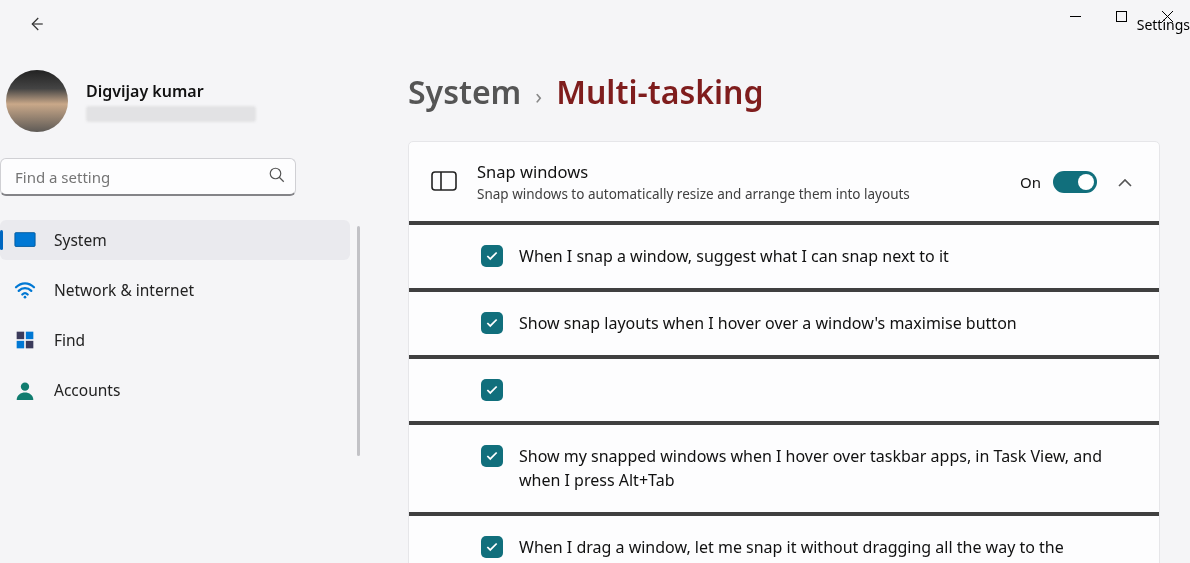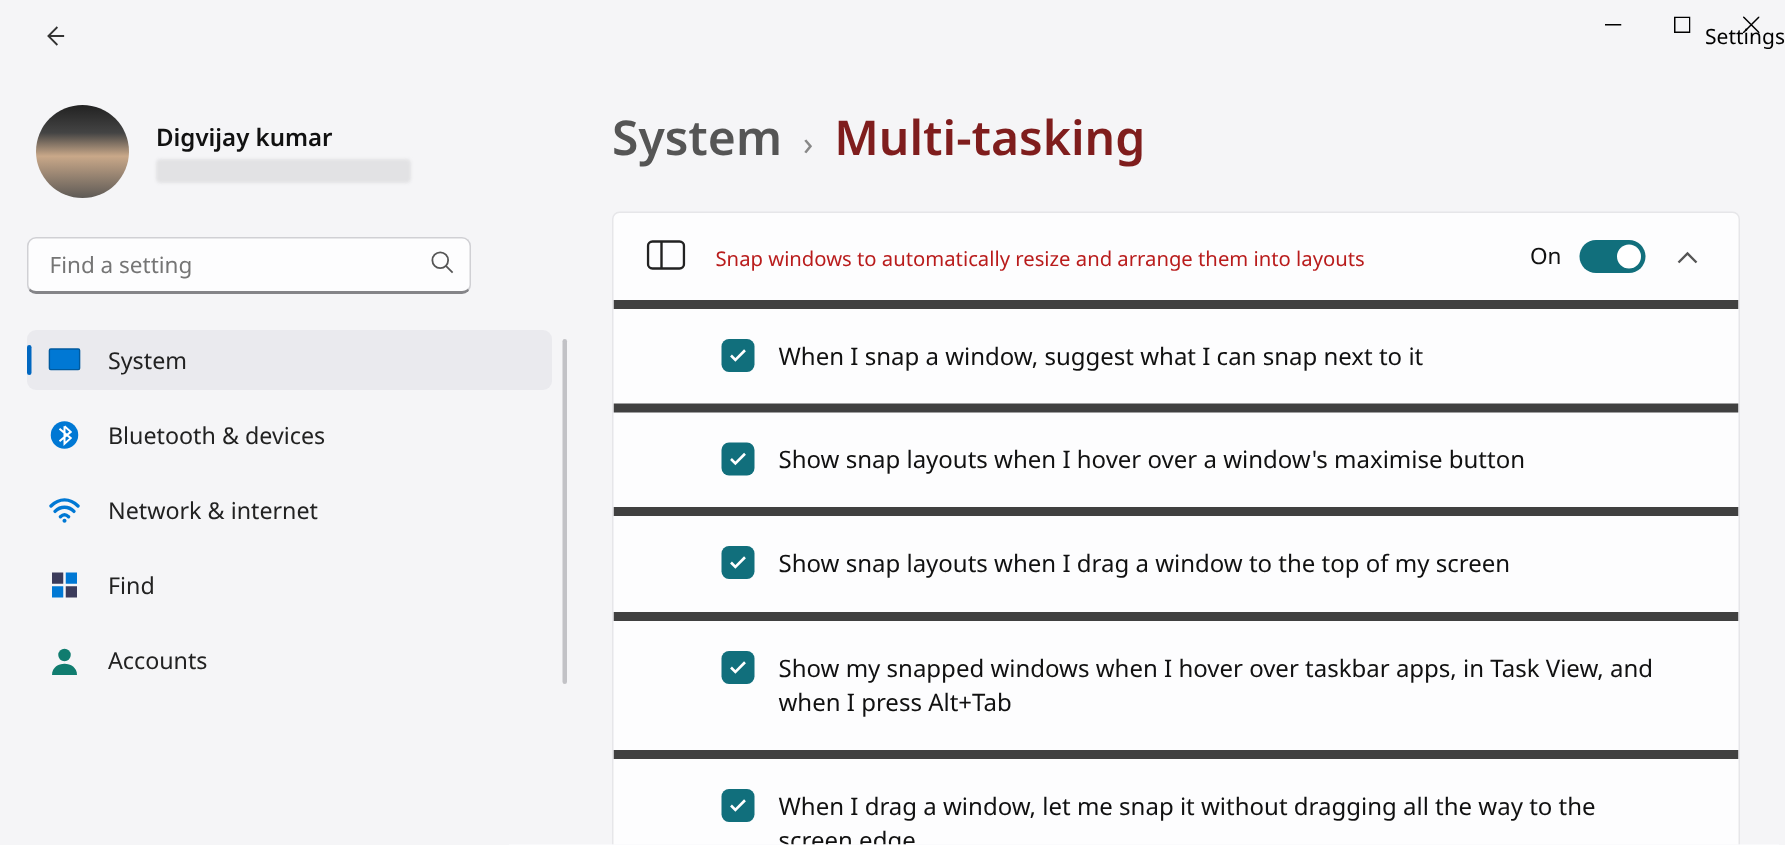--- a/index.html
+++ b/index.html
@@ -4,21 +4,21 @@
 <style>
   * { box-sizing: border-box; margin: 0; padding: 0; font-family: "Segoe UI", -apple-system, system-ui, sans-serif; }
   body { width: 1190px; height: 563px; background: #f5f5f7; overflow: hidden; position: relative; }
 
   .titlebar { position: absolute; top: 0; left: 0; right: 0; height: 48px; display: flex; align-items: center; justify-content: space-between; }
   .back-btn { width: 40px; height: 40px; margin-left: 16px; display: flex; align-items: center; justify-content: center; cursor: pointer; border-radius: 4px;}
   .app-title { font-size: 14px; margin-left: 8px; color: #000; }
   .win-controls { position: absolute; right: 0; top: 0; display: flex; }
   .win-btn { width: 46px; height: 32px; display: flex; align-items: center; justify-content: center; cursor: pointer; }
 
-  .sidebar { position: absolute; top: 70px; left: 0; width: 380px; bottom: 0; padding-left: 18px; }
+  .sidebar { position: absolute; top: 70px; left: 0; width: 380px; bottom: 0; }
   .profile { display: flex; align-items: center; margin-bottom: 26px; margin-left: 6px; }
   .avatar { width: 62px; height: 62px; border-radius: 50%; background: linear-gradient(180deg,#222 0%, #444 30%, #c9a889 55%, #5e5a56 100%); margin-right: 18px; }
   .profile-name { font-size: 16px; font-weight: 600; color: #111; }
   .profile-sub { width: 170px; height: 16px; background: #e2e2e4; border-radius: 3px; margin-top: 4px; filter: blur(1px); }
 
   .search-wrap { position: relative; width: 296px; margin-bottom: 24px; }
   .search-input { width: 100%; height: 38px; border: 1px solid #d0d0d4; border-bottom: 2px solid #848488; border-radius: 6px; background: #fdfdfe; padding: 0 40px 0 14px; font-size: 15px; outline: none; }
   .search-icon-wrap { position: absolute; right: 10px; top: 8px; }
 
   .nav { width: 350px; position: relative; }
@@ -32,27 +32,27 @@
   .breadcrumb { display: flex; align-items: baseline; font-size: 32px; color: #555; margin-bottom: 28px; }
   .bc-parent { font-weight: 600; color: #555; cursor: pointer; }
   .bc-sep { margin: 0 14px; font-size: 22px; color: #888; }
   .bc-current { font-weight: 600; color: #7f1d1d; }
 
   .panel { background: #fdfdfe; border: 1px solid #e6e6e9; border-radius: 5px; overflow: hidden; }
   .panel-header { display: flex; align-items: center; padding: 18px 22px; }
   .panel-icon { width: 26px; height: 22px; margin-right: 20px; }
   .panel-text { flex: 1; }
   .panel-title { font-size: 16.5px; color: #111; }
-  .panel-desc { font-size: 13.5px; color: #b91c1c; margin-top: 2px; }
+  .panel-desc { font-size: 13.5px; color: #404040; margin-top: 2px; }
   .toggle-label { font-size: 15px; color: #111; margin-right: 12px; }
   .toggle { width: 44px; height: 22px; background: #116f7c; border-radius: 11px; position: relative; cursor: pointer; }
   .toggle::after { content: ""; position: absolute; right: 3px; top: 3px; width: 16px; height: 16px; background: #fff; border-radius: 50%; }
   .chevron { margin-left: 20px; width: 20px; cursor: pointer; color: #555;}
 
-  .option-row { display: flex; align-items: flex-start; padding: 20px 22px 20px 72px; border-top: 6px solid #404040; }
+  .option-row { display: flex; align-items: flex-start; padding: 20px 22px 20px 72px; border-top: 4px solid #404040; }
   .checkbox { width: 22px; height: 22px; background: #116f7c; border-radius: 5px; margin-right: 16px; flex-shrink: 0; display: flex; align-items: center; justify-content: center; }
   .option-label { font-size: 16px; color: #111; line-height: 1.45; padding-top: 0px; max-width: 590px; }
 </style>
 </head>
 <body>
 
 <div class="titlebar">
   <div class="back-btn">
     <svg width="18" height="18" viewBox="0 0 24 24" fill="none" stroke="#333" stroke-width="1.6">
         <path d="M15 4l-8 8 8 8"></path>
@@ -104,29 +104,20 @@
     <div class="nav-item active">
       <span class="nav-icon">
           <svg width="22" height="18" viewBox="0 0 24 18">
             <rect x="1" y="1" width="22" height="15" rx="1" fill="#0078d4"></rect>
             <rect x="1" y="1" width="22" height="15" rx="1" fill="none" stroke="#005a9e"></rect>
           </svg>
         </span>
       <span>System</span>
     </div>
 
-    <div class="nav-item">
-      <span class="nav-icon">
-          <svg width="20" height="20" viewBox="0 0 24 24">
-            <circle cx="12" cy="12" r="11" fill="#0078d4"></circle>
-            <path d="M12 5v14l5-4.5L8 7m0 10l9-7.5L12 5" fill="none" stroke="#fff" stroke-width="1.6"></path>
-          </svg>
-        </span>
-      <span>Bluetooth &amp; devices</span>
-    </div>
 
     <div class="nav-item">
       <span class="nav-icon">
           <svg width="22" height="18" viewBox="0 0 24 20">
             <path d="M2 7c6-6 14-6 20 0M5 11c4-4 10-4 14 0M9 15c2-2 4-2 6 0" fill="none" stroke="#0078d4" stroke-width="2.5" stroke-linecap="round"></path>
             <circle cx="12" cy="18" r="1.5" fill="#0078d4"></circle>
           </svg>
         </span>
       <span>Network &amp; internet</span>
     </div>
@@ -166,20 +157,21 @@
 
   <div class="panel">
     <div class="panel-header">
       <div class="panel-icon">
         <svg width="26" height="20" viewBox="0 0 26 20" fill="none" stroke="#222" stroke-width="1.6">
             <rect x="1" y="1" width="24" height="18" rx="3"></rect>
             <path d="M10 1v18"></path>
           </svg>
       </div>
       <div class="panel-text">
+        <div class="panel-title">Snap windows</div>
         <div class="panel-desc">Snap windows to automatically resize and arrange them into layouts</div>
       </div>
       <span class="toggle-label">On</span>
       <div class="toggle"></div>
       <div class="chevron">
         <svg width="16" height="10" viewBox="0 0 16 10" fill="none" stroke="#555" stroke-width="1.6">
             <path d="M2 8l6-6 6 6"></path>
           </svg>
       </div>
     </div>
@@ -199,21 +191,20 @@
           </svg>
         </div>
       <div class="option-label">Show snap layouts when I hover over a window's maximise button</div>
     </div>
     <div class="option-row">
       <div class="checkbox">
           <svg width="14" height="14" viewBox="0 0 24 24" fill="none" stroke="#fff" stroke-width="3">
             <path d="M4 12l5 5L20 6"></path>
           </svg>
         </div>
-      <div class="option-label">Show snap layouts when I drag a window to the top of my screen</div>
     </div>
     <div class="option-row">
       <div class="checkbox">
           <svg width="14" height="14" viewBox="0 0 24 24" fill="none" stroke="#fff" stroke-width="3">
             <path d="M4 12l5 5L20 6"></path>
           </svg>
         </div>
       <div class="option-label">Show my snapped windows when I hover over taskbar apps, in Task View, and when I press Alt+Tab</div>
     </div>
     <div class="option-row">

